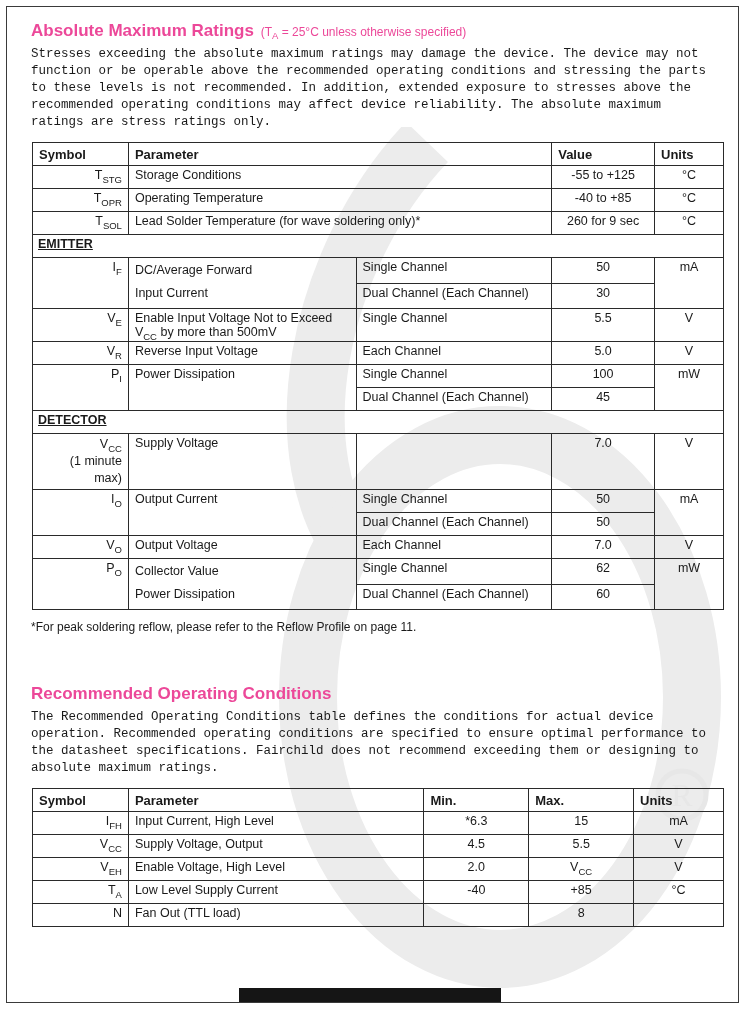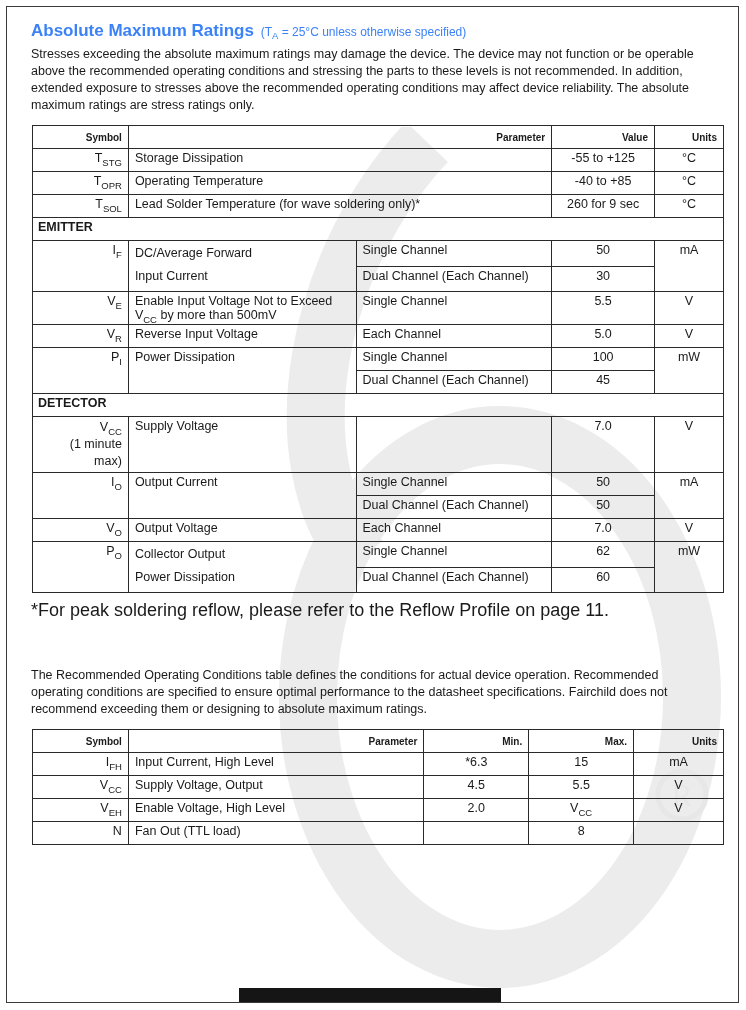--- a/index.html
+++ b/index.html
@@ -2,34 +2,34 @@
 <html><head>
 <meta charset="utf-8">
 <style>
   * { margin:0; padding:0; box-sizing:border-box; }
   html,body { width:746px; height:1010px; background:#ffffff;
     font-family:"Liberation Sans", sans-serif; color:#1a1a1a; }
   .page { position:absolute; top:6px; left:6px; width:733px; height:997px;
     border:1px solid #3a3a3a; background:#fff; overflow:hidden; }
   .watermark { position:absolute; top:120px; left:235px; z-index:0; }
   .content { position:relative; z-index:1; padding:14px 26px 0 24px; }
-  .sec-title { font-size:17px; font-weight:bold; margin-bottom:5px; color:#3b82f6; }
+  .sec-title { font-size:17px; font-weight:bold; margin-bottom:5px; color:#ec4899; }
   .title-note { font-size:12px; font-weight:normal; margin-left:2px; }
-  .intro { font-size:12.5px; line-height:17px; margin-bottom:11px; }
-  .footnote { font-size:18px; line-height:17px; margin-top:9px; }
+  .intro { font-size:12.5px; line-height:17px; margin-bottom:11px;font-family:Liberation Mono, monospace; }
+  .footnote { font-size:12px; line-height:17px; margin-top:9px; }
   .sec2 { margin-top:48px; }
   table.ds-table { border-collapse:collapse; width:692px; margin-left:1px; background:transparent; }
   .ds-table th, .ds-table td { border:1px solid #2a2a2a; font-size:12.5px;
     padding:2px 6px; vertical-align:top; }
-  .ds-table th { font-weight:bold; font-size:10px; text-align:right; height:23px; vertical-align:middle; }
+  .ds-table th { font-weight:bold; font-size:13px; text-align:left; height:23px; vertical-align:middle; }
   .ds-table tr { height:23px; }
   td.sym { text-align:right; }
   td.param { text-align:left; }
   td.val { text-align:center; }
-  td.section { font-weight:bold; padding:2px 5px; height:20px; }
+  td.section { font-weight:bold; padding:2px 5px; height:20px;text-decoration:underline; }
   sub { font-size:9.5px; line-height:0; }
   .cl { line-height:17px; }
   .span2 .cl { height:23px; line-height:20px; }
   .bottom-bar { position:absolute; bottom:0; left:232px; width:262px; height:14px;
     background:#151515; z-index:2; }
 </style>
 </head>
 <body>
 
 <div class="page">
@@ -60,21 +60,21 @@
             <tr>
               <th>Symbol</th>
               <th colspan="2">Parameter</th>
               <th>Value</th>
               <th>Units</th>
             </tr>
           </thead>
         <tbody id="t1body">
             <tr>
               <td class="sym">T<sub>STG</sub></td>
-              <td colspan="2" class="param">Storage Dissipation</td>
+              <td colspan="2" class="param">Storage Conditions</td>
               <td class="val">-55 to +125</td>
               <td class="val">°C</td>
             </tr>
             <tr>
               <td class="sym">T<sub>OPR</sub></td>
               <td colspan="2" class="param">Operating Temperature</td>
               <td class="val">-40 to +85</td>
               <td class="val">°C</td>
             </tr>
             <tr>
@@ -152,37 +152,38 @@
             <tr>
               <td class="sym">V<sub>O</sub></td>
               <td class="param">Output Voltage</td>
               <td class="param">Each Channel</td>
               <td class="val">7.0</td>
               <td class="val">V</td>
             </tr>
             <tr>
               <td rowspan="2" class="sym">P<sub>O</sub></td>
               <td rowspan="2" class="param span2">
-                <div class="cl">Collector Output</div>
+                <div class="cl">Collector Value</div>
                 <div class="cl">Power Dissipation</div>
               </td>
               <td class="param">Single Channel</td>
               <td class="val">62</td>
               <td rowspan="2" class="val">mW</td>
             </tr>
             <tr>
               <td class="param">Dual Channel (Each Channel)</td>
               <td class="val">60</td>
             </tr>
           </tbody>
       </table>
       <p class="footnote">*For peak soldering reflow, please refer to the Reflow Profile on page 11.</p>
     </section>
 
     <section class="sec2">
+      <h1 class="sec-title">Recommended Operating Conditions</h1>
       <p class="intro">The Recommended Operating Conditions table defines the conditions for actual device operation. Recommended operating conditions are specified to ensure optimal performance to the datasheet specifications. Fairchild does not recommend exceeding them or designing to absolute maximum ratings.</p>
       <table class="ds-table" id="t2">
         <colgroup>
             <col style="width: 96px;">
             <col style="width: 296px;">
             <col style="width: 105px;">
             <col style="width: 105px;">
             <col style="width: 90px;">
           </colgroup>
           <thead id="t2head">
@@ -210,20 +211,27 @@
               <td class="val">V</td>
             </tr>
             <tr>
               <td class="sym">V<sub>EH</sub></td>
               <td class="param">Enable Voltage, High Level</td>
               <td class="val">2.0</td>
               <td class="val">V<sub>CC</sub></td>
               <td class="val">V</td>
             </tr>
             <tr>
+              <td class="sym">T<sub>A</sub></td>
+              <td class="param">Low Level Supply Current</td>
+              <td class="val">-40</td>
+              <td class="val">+85</td>
+              <td class="val">°C</td>
+            </tr>
+            <tr>
               <td class="sym">N</td>
               <td class="param">Fan Out (TTL load)</td>
               <td class="val"></td>
               <td class="val">8</td>
               <td class="val"></td>
             </tr>
           </tbody>
       </table>
     </section>
 

